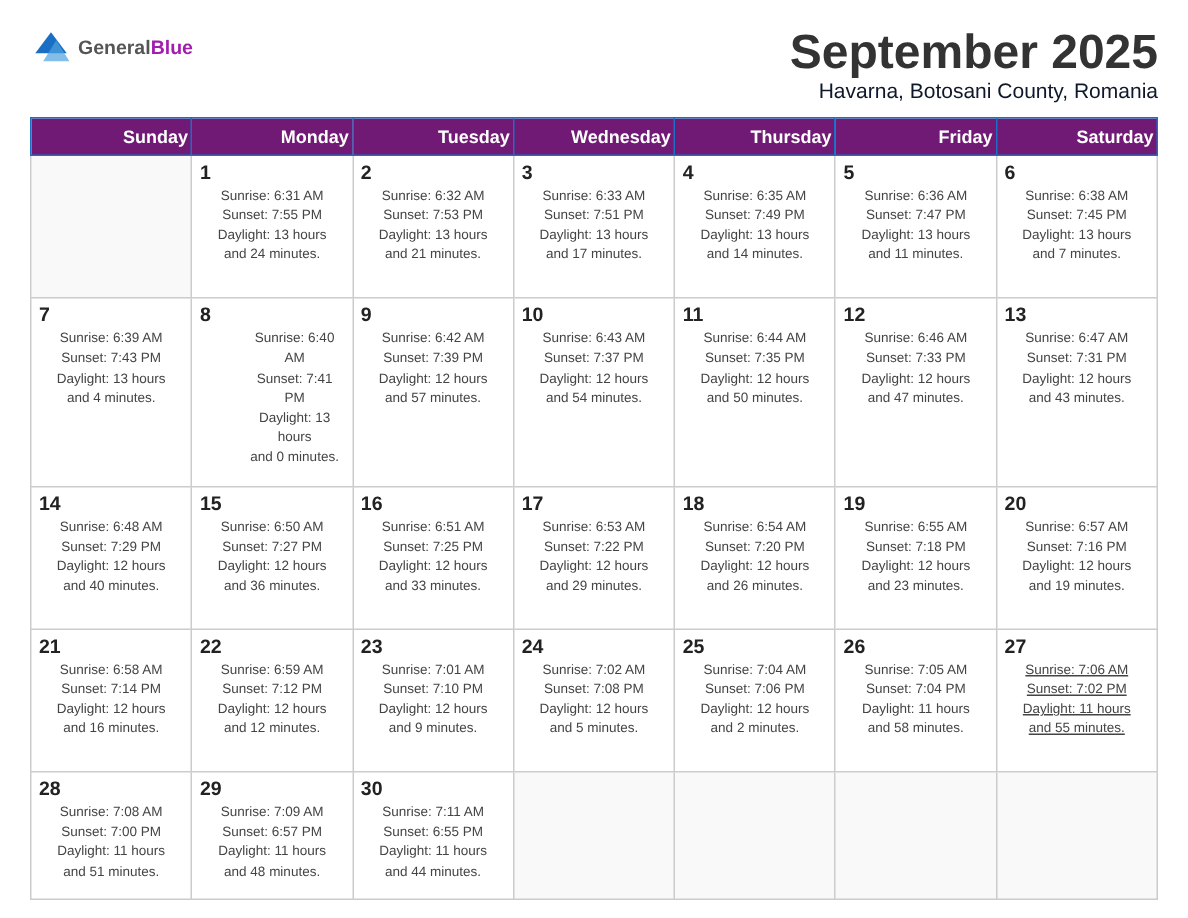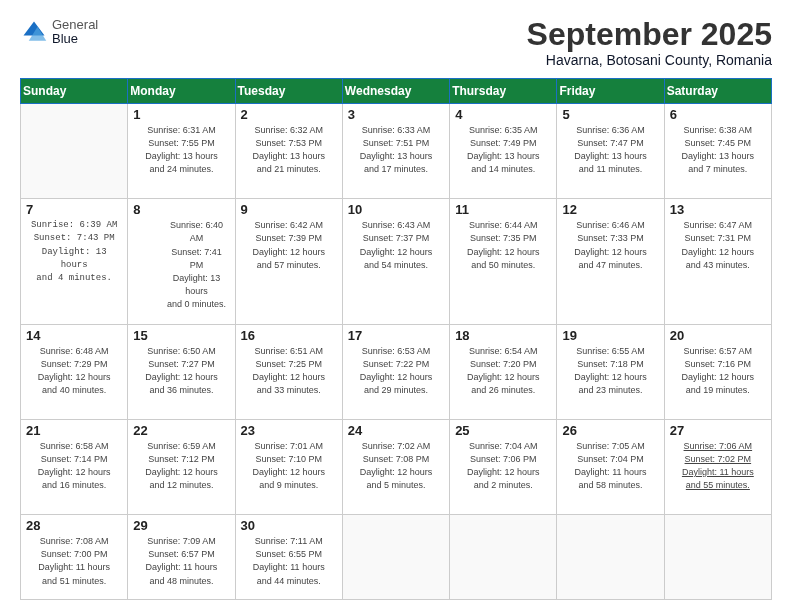--- a/index.html
+++ b/index.html
@@ -23,27 +23,26 @@
       align-items: flex-start;
       margin-bottom: 10px;
     }
     .logo {
       display: flex;
       align-items: center;
       gap: 4px;
     }
     .logo-text {
       display: flex;
-      flex-direction: column;
       font-size: 13px;
-      font-weight: normal;
+      font-weight: bold;
       line-height: 1.1;
     }
     .logo-general { color: #555; }
-    .logo-blue { color: #0f172a; }
+    .logo-blue { color: #a21caf; }
     .logo-icon {
       width: 28px;
       height: 28px;
     }
     .title-block {
       text-align: right;
     }
     .month-title {
       font-size: 32px;
       font-weight: bold;
@@ -56,25 +55,25 @@
       margin-top: 2px;
     }
     .calendar {
       flex: 1;
       border: 1px solid #ccc;
       border-collapse: collapse;
       width: 100%;
       table-layout: fixed;
     }
     .calendar th {
-      background: #15803d;
+      background: #701a75;
       color: #fff;
       font-size: 12px;
       font-weight: bold;
-      text-align: left;
+      text-align: right;
       padding: 5px 2px;
       border: 1px solid #1a6fc4;
     }
     .calendar td {
       border: 1px solid #ccc;
       vertical-align: top;
       padding: 3px 5px;
       font-size: 9.5px;
       color: #333;
       height: 88px;
@@ -170,21 +169,21 @@
             <span class="day-num">6</span>
             <div class="day-info" style="white-space: pre-line;">Sunrise: 6:38 AM
 Sunset: 7:45 PM
 Daylight: 13 hours
 and 7 minutes.</div>
           </td>
         </tr>
         <tr>
           <td>
             <span class="day-num">7</span>
-            <div class="day-info" style="white-space: pre-line; font-family: Liberation Mono, monospace;">Sunrise: 6:39 AM
+            <div class="day-info" style="white-space: pre-line;">Sunrise: 6:39 AM
 Sunset: 7:43 PM
 Daylight: 13 hours
 and 4 minutes.</div>
           </td>
           <td>
             <span class="day-num">8</span>
             <div class="day-info" style="white-space: pre-line; margin-left: 30px;">Sunrise: 6:40 AM
 Sunset: 7:41 PM
 Daylight: 13 hours
 and 0 minutes.</div>

